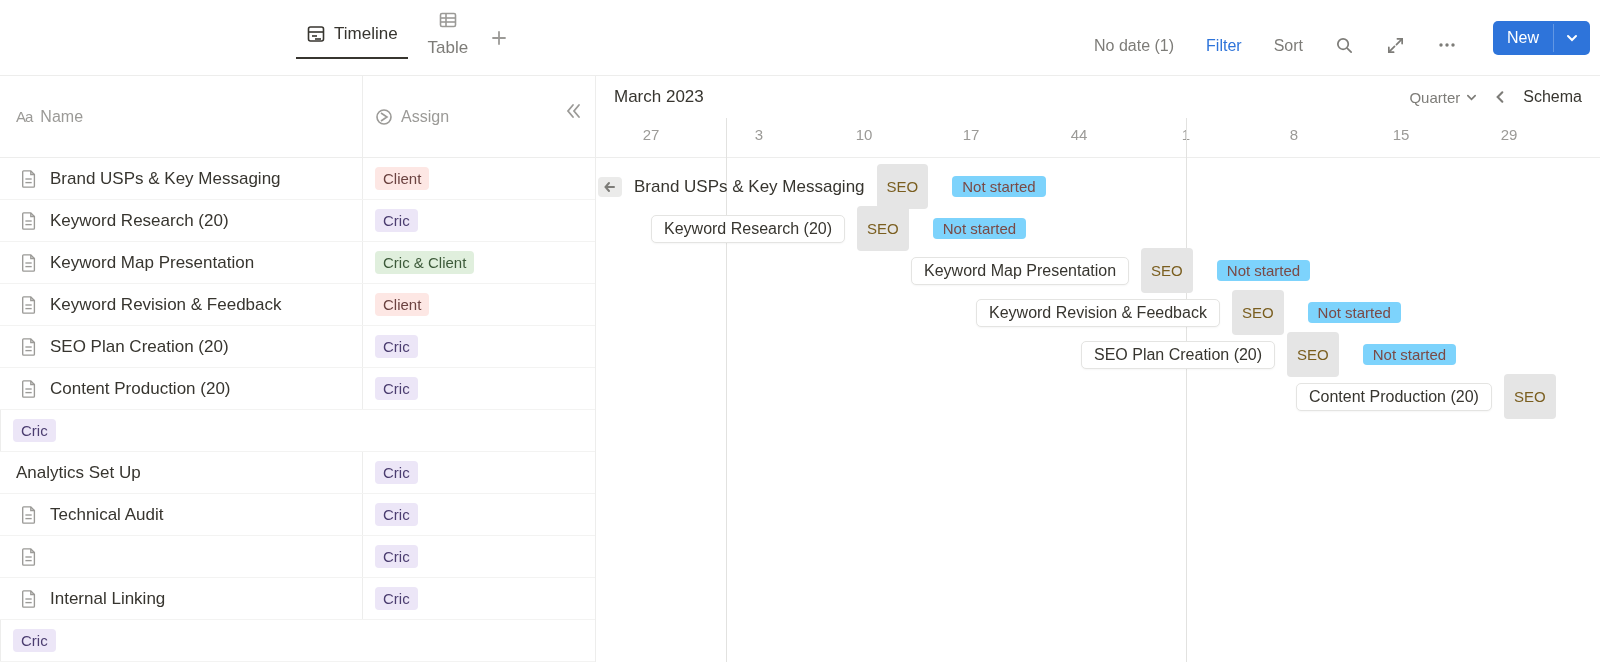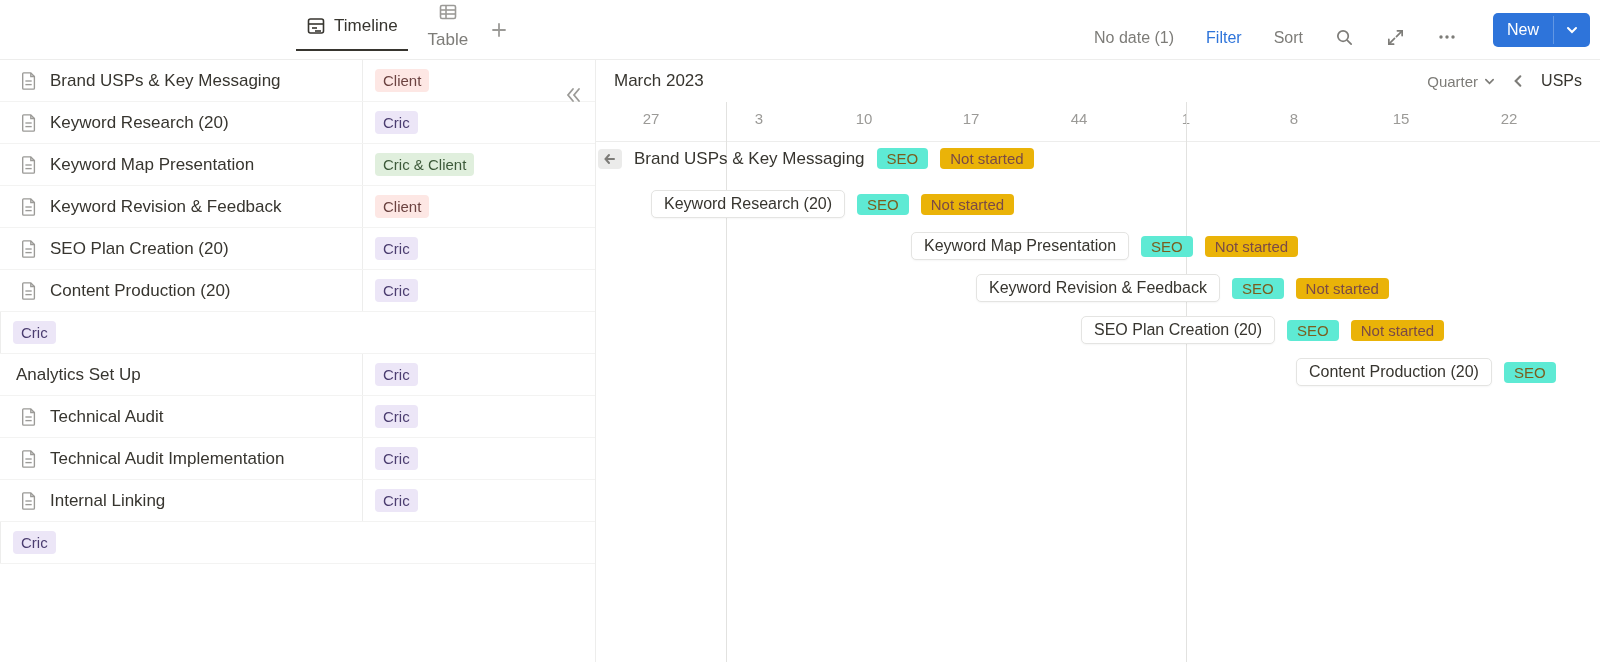--- a/index.html
+++ b/index.html
@@ -1,19 +1,19 @@
 <!DOCTYPE html>
 <html><head>
 <meta charset="utf-8">
 <style>
   * { box-sizing: border-box; margin: 0; padding: 0; }
   html, body { width: 1600px; height: 662px; overflow: hidden; font-family: -apple-system, BlinkMacSystemFont, "Segoe UI", Helvetica, Arial, sans-serif; color: #37352f; background: #fff; }
   
   
-  .toolbar { height: 60px; display: flex; align-items: center; padding: 0 10px 0 300px; border-bottom: 1px solid #ededec; }
+  .toolbar { height: 76px; display: flex; align-items: center; padding: 0 10px 0 300px; border-bottom: 1px solid #ededec; }
   .views { display: flex; align-items: center; gap: 6px; }
   .view-tab { display: inline-flex; align-items: center; gap: 8px; padding: 6px 6px 14px 6px; color: #37352f; cursor: pointer; font-size: 17px; position: relative; }
   .view-tab.active { font-weight: 500; }
   .view-tab.active::after { content:""; position:absolute; left:-4px; right:-4px; bottom:-1px; height:2px; background:#37352f; }
   .view-tab.inactive { color:#7d7c78;flex-direction:column; }
   .add-view { color:#9b9a97; font-size:20px; padding:0 10px; cursor:pointer; }
   .spacer { flex:1; }
   .tool-right { display:flex; align-items:flex-end; gap:32px; color:#7d7c78; font-size:16px; }
   .filter-link { color:#2e74da; cursor:pointer; }
   .sort-link { cursor:pointer; }
@@ -55,22 +55,22 @@
   
   .date-scale { height:40px; border-bottom:1px solid #ededec; position:relative; }
   .tick { position:absolute; top:8px; font-size:15px; color:#9b9a97; transform:translateX(-50%); }
   
   .timeline-area { position:relative; height:520px; }
   .vline-strong { position:absolute; top:-40px; bottom:0; border-left:1px solid #e2e2e0; }
   
   .bar { position:absolute; display:flex; align-items:center; gap:12px; white-space:nowrap; }
   .bar .pill { display:inline-flex; align-items:center; background:#fff; border:1px solid #e4e4e2; border-radius:5px; padding:4px 12px; font-size:16px; box-shadow:0 1px 2px rgba(0,0,0,.04); }
   .bar .arrowback { background:#ebebea; border-radius:4px; padding:3px 5px; display:inline-flex; align-items:center; }
-  .badge-seo { background:#5eead4; color:#7a5e1f; padding:2px 10px; border-radius:4px; font-size:15px;text-align:center; }
-  .badge-notstarted { background:#eab308; color:#7a4a46; padding:2px 10px; border-radius:4px; font-size:15px; }
+  .badge-seo { background:#e5e5e5; color:#7a5e1f; padding:14px 10px; border-radius:4px; font-size:15px;text-align:center; }
+  .badge-notstarted { background:#7dd3fc; color:#7a4a46; padding:2px 10px; border-radius:4px; font-size:15px;margin-left:12px; }
   
   svg { display:block; }
 </style>
 </head>
 <body>
 
 <div class="toolbar">
   <div class="views">
     <div class="view-tab active">
       <span>
@@ -140,20 +140,35 @@
 
 <div class="body">
 
   <div class="left-pane">
     <span class="collapse-btn">
       <svg width="18" height="18" viewBox="0 0 18 18" fill="none" stroke="#9b9a97" stroke-width="1.8" stroke-linecap="round">
           <polyline points="8 3 3 9 8 15"></polyline>
           <polyline points="14 3 9 9 14 15"></polyline>
         </svg>
     </span>
+    <div class="left-header">
+      <div class="col-name-head">
+        <span style="font-size:15px;letter-spacing:-1px;">Aa</span>
+        <span>Name</span>
+      </div>
+      <div class="col-assign-head">
+        <span>
+          <svg width="18" height="18" viewBox="0 0 18 18" fill="none" stroke="#9b9a97" stroke-width="1.6">
+              <circle cx="9" cy="9" r="7"></circle>
+              <polyline points="6 5 12 9 6 13" fill="none"></polyline>
+            </svg>
+        </span>
+        <span>Assign</span>
+      </div>
+    </div>
     <div class="rows" id="rows-container">
         <div class="row">
           <div class="cell-name">
             <span>
               <svg class="page-icon" viewBox="0 0 20 22" fill="none" stroke="#9b9a97" stroke-width="1.5">
                 <path d="M4 2h8l4 4v13a1 1 0 0 1-1 1H4a1 1 0 0 1-1-1V3a1 1 0 0 1 1-1z"></path>
                 <polyline points="12 2 12 6 16 6"></polyline>
                 <line x1="6" y1="11" x2="13" y2="11"></line>
                 <line x1="6" y1="15" x2="13" y2="15"></line>
               </svg>
@@ -276,21 +291,20 @@
         <div class="row">
           <div class="cell-name">
             <span>
               <svg class="page-icon" viewBox="0 0 20 22" fill="none" stroke="#9b9a97" stroke-width="1.5">
                 <path d="M4 2h8l4 4v13a1 1 0 0 1-1 1H4a1 1 0 0 1-1-1V3a1 1 0 0 1 1-1z"></path>
                 <polyline points="12 2 12 6 16 6"></polyline>
                 <line x1="6" y1="11" x2="13" y2="11"></line>
                 <line x1="6" y1="15" x2="13" y2="15"></line>
               </svg>
             </span>
-            <span>Technical Audit Implementation</span>
           </div>
           <div class="cell-assign">
             <span class="tag cric">Cric</span>
           </div>
         </div>
         <div class="row">
           <div class="cell-name">
             <span>
               <svg class="page-icon" viewBox="0 0 20 22" fill="none" stroke="#9b9a97" stroke-width="1.5">
                 <path d="M4 2h8l4 4v13a1 1 0 0 1-1 1H4a1 1 0 0 1-1-1V3a1 1 0 0 1 1-1z"></path>
@@ -321,33 +335,33 @@
           <span>Quarter</span>
           <svg width="11" height="11" viewBox="0 0 12 12" fill="none" stroke="#7d7c78" stroke-width="1.8" stroke-linecap="round">
               <polyline points="2 4 6 8 10 4"></polyline>
             </svg>
         </span>
         <span class="icon-btn">
           <svg width="14" height="14" viewBox="0 0 12 12" fill="none" stroke="#7d7c78" stroke-width="1.8" stroke-linecap="round">
               <polyline points="8 2 4 6 8 10"></polyline>
             </svg>
         </span>
-        <span class="today-link">USPs</span>
+        <span class="today-link">Schema</span>
       </div>
     </div>
     <div class="date-scale" id="date-scale">
         <div class="tick" style="left: 55px;">27</div>
         <div class="tick" style="left: 163px;">3</div>
         <div class="tick" style="left: 268px;">10</div>
         <div class="tick" style="left: 375px;">17</div>
         <div class="tick" style="left: 483px;">44</div>
         <div class="tick" style="left: 590px;">1</div>
         <div class="tick" style="left: 698px;">8</div>
         <div class="tick" style="left: 805px;">15</div>
-        <div class="tick" style="left: 913px;">22</div>
+        <div class="tick" style="left: 913px;">29</div>
       </div>
     <div class="timeline-area" id="timeline-area">
       <div class="vline-strong" style="left:130px;"></div>
       <div class="vline-strong" style="left:590px;"></div>
     <div class="bar" style="left: 2px; top: 6px;">
           <span class="arrowback">
             <svg width="14" height="14" viewBox="0 0 14 14" fill="none" stroke="#7d7c78" stroke-width="2" stroke-linecap="round">
               <line x1="11" y1="7" x2="3" y2="7"></line>
               <polyline points="6 3 2.5 7 6 11"></polyline>
             </svg>

